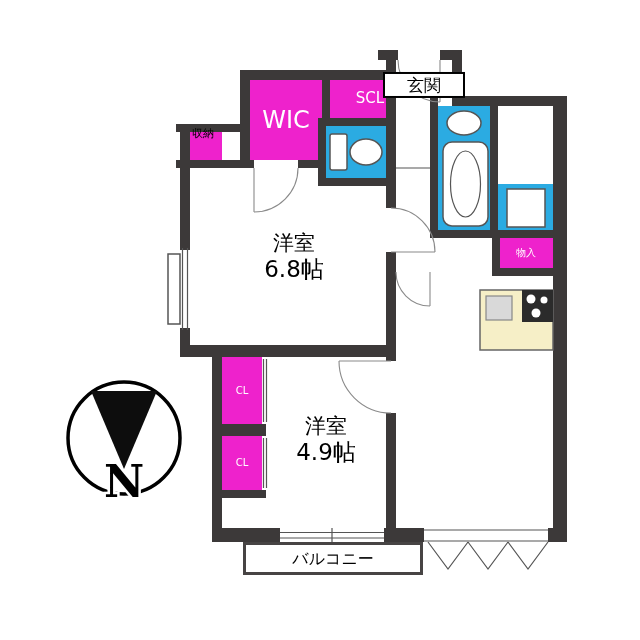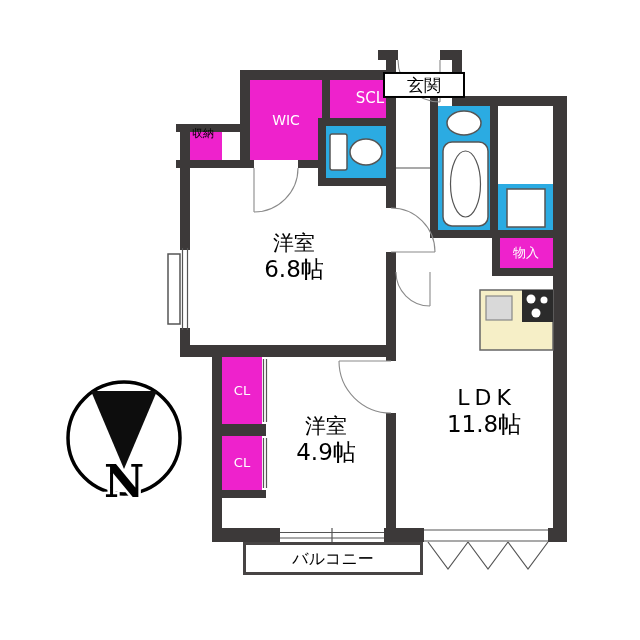--- a/index.html
+++ b/index.html
@@ -11,21 +11,21 @@
   .magenta{fill:var(--magenta,#ee22cc)}
   .cyan{fill:var(--cyan,#2babe2)}
   .kitchen-c{fill:var(--kitchen,#f6efc7);stroke:#666;stroke-width:1.5}
   .fix{fill:#fff;stroke:#555;stroke-width:1.5}
   .thin{stroke:#555;stroke-width:1.2;fill:none}
   .arc{stroke:#8a8a8a;stroke-width:1.1;fill:none}
   .balc{fill:none;stroke:#474444;stroke-width:3}
   .label{position:absolute;transform:translate(-50%,-50%);text-align:center;
          line-height:1.18;white-space:nowrap}
   .white{color:#fff}
-  .fs18{font-size:14px}.fs15{font-size:15px}.fs13{font-size:13px}.fs11{font-size:11px}.fs16{font-size:16px}
+  .fs18{font-size:24px}.fs15{font-size:15px}.fs13{font-size:10px}.fs11{font-size:11px}.fs16{font-size:16px}
   .room-big span{display:block}
   .rname{font-size:21px}
   .rsize{font-size:23px}
   .ldk-name{font-size:22px;letter-spacing:5px;padding-left:5px}
   .genkan-box{border:2px solid #000;background:#fff;padding:1px 22px;font-size:17px}
 </style>
 </head>
 <body>
 
 <div id="stage">
@@ -131,22 +131,18 @@
   <div class="label room-big" style="left:294px;top:257px">
     <span class="rname">洋室</span>
     <span class="rsize">6.8帖</span>
   </div>
 
   <div class="label room-big" style="left:326px;top:440px">
     <span class="rname">洋室</span>
     <span class="rsize">4.9帖</span>
   </div>
 
-  <div class="label room-big" style="left:484px;top:412px">
-    <span class="ldk-name">LDK</span>
-    <span class="rsize">11.8帖</span>
-  </div>
 
   <div class="label white fs13" style="left:242px;top:391px">CL</div>
   <div class="label white fs13" style="left:242px;top:463px">CL</div>
   <div class="label fs16" style="left:333px;top:559px">バルコニー</div>
 
 </div>
 
 </body></html>

